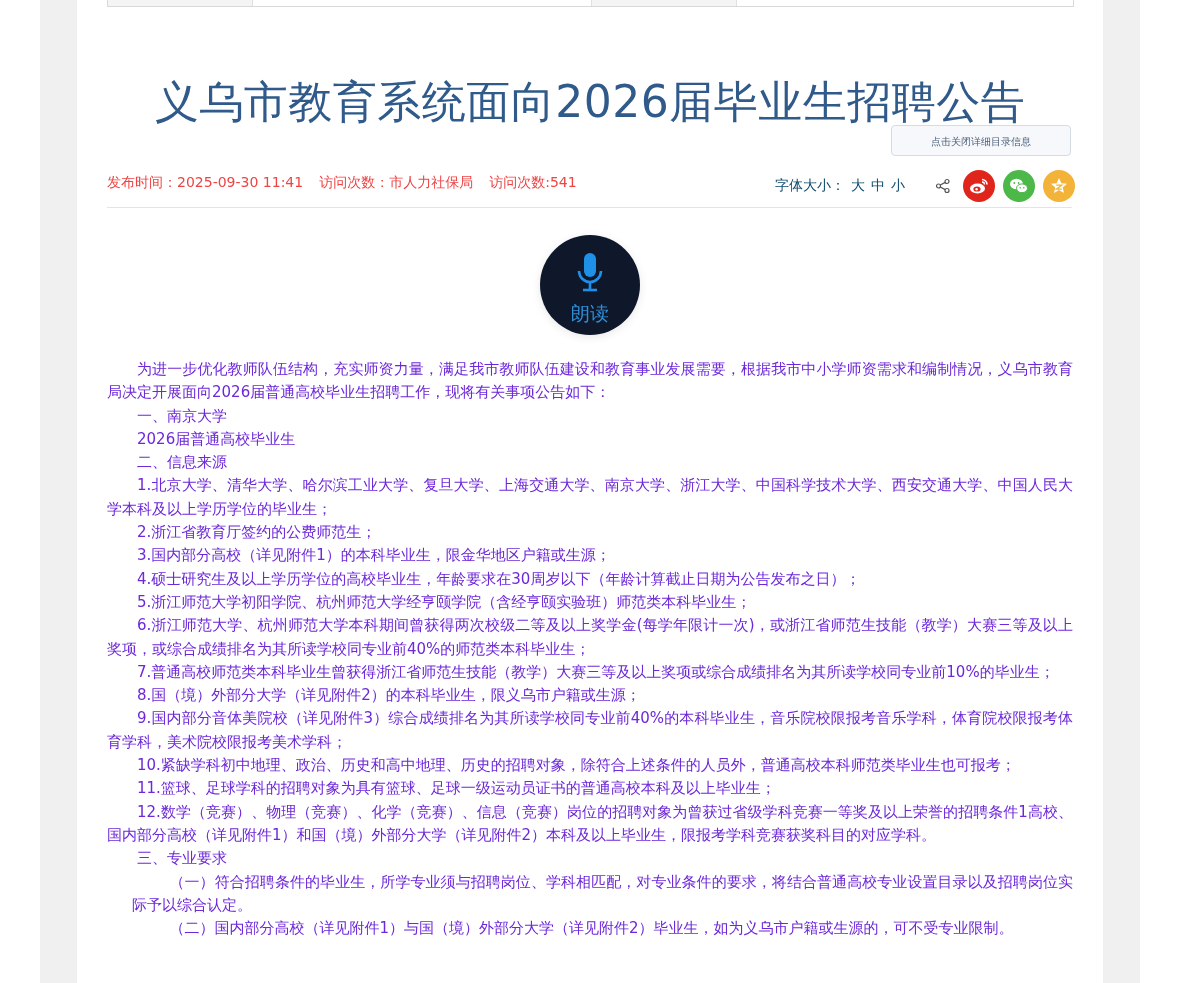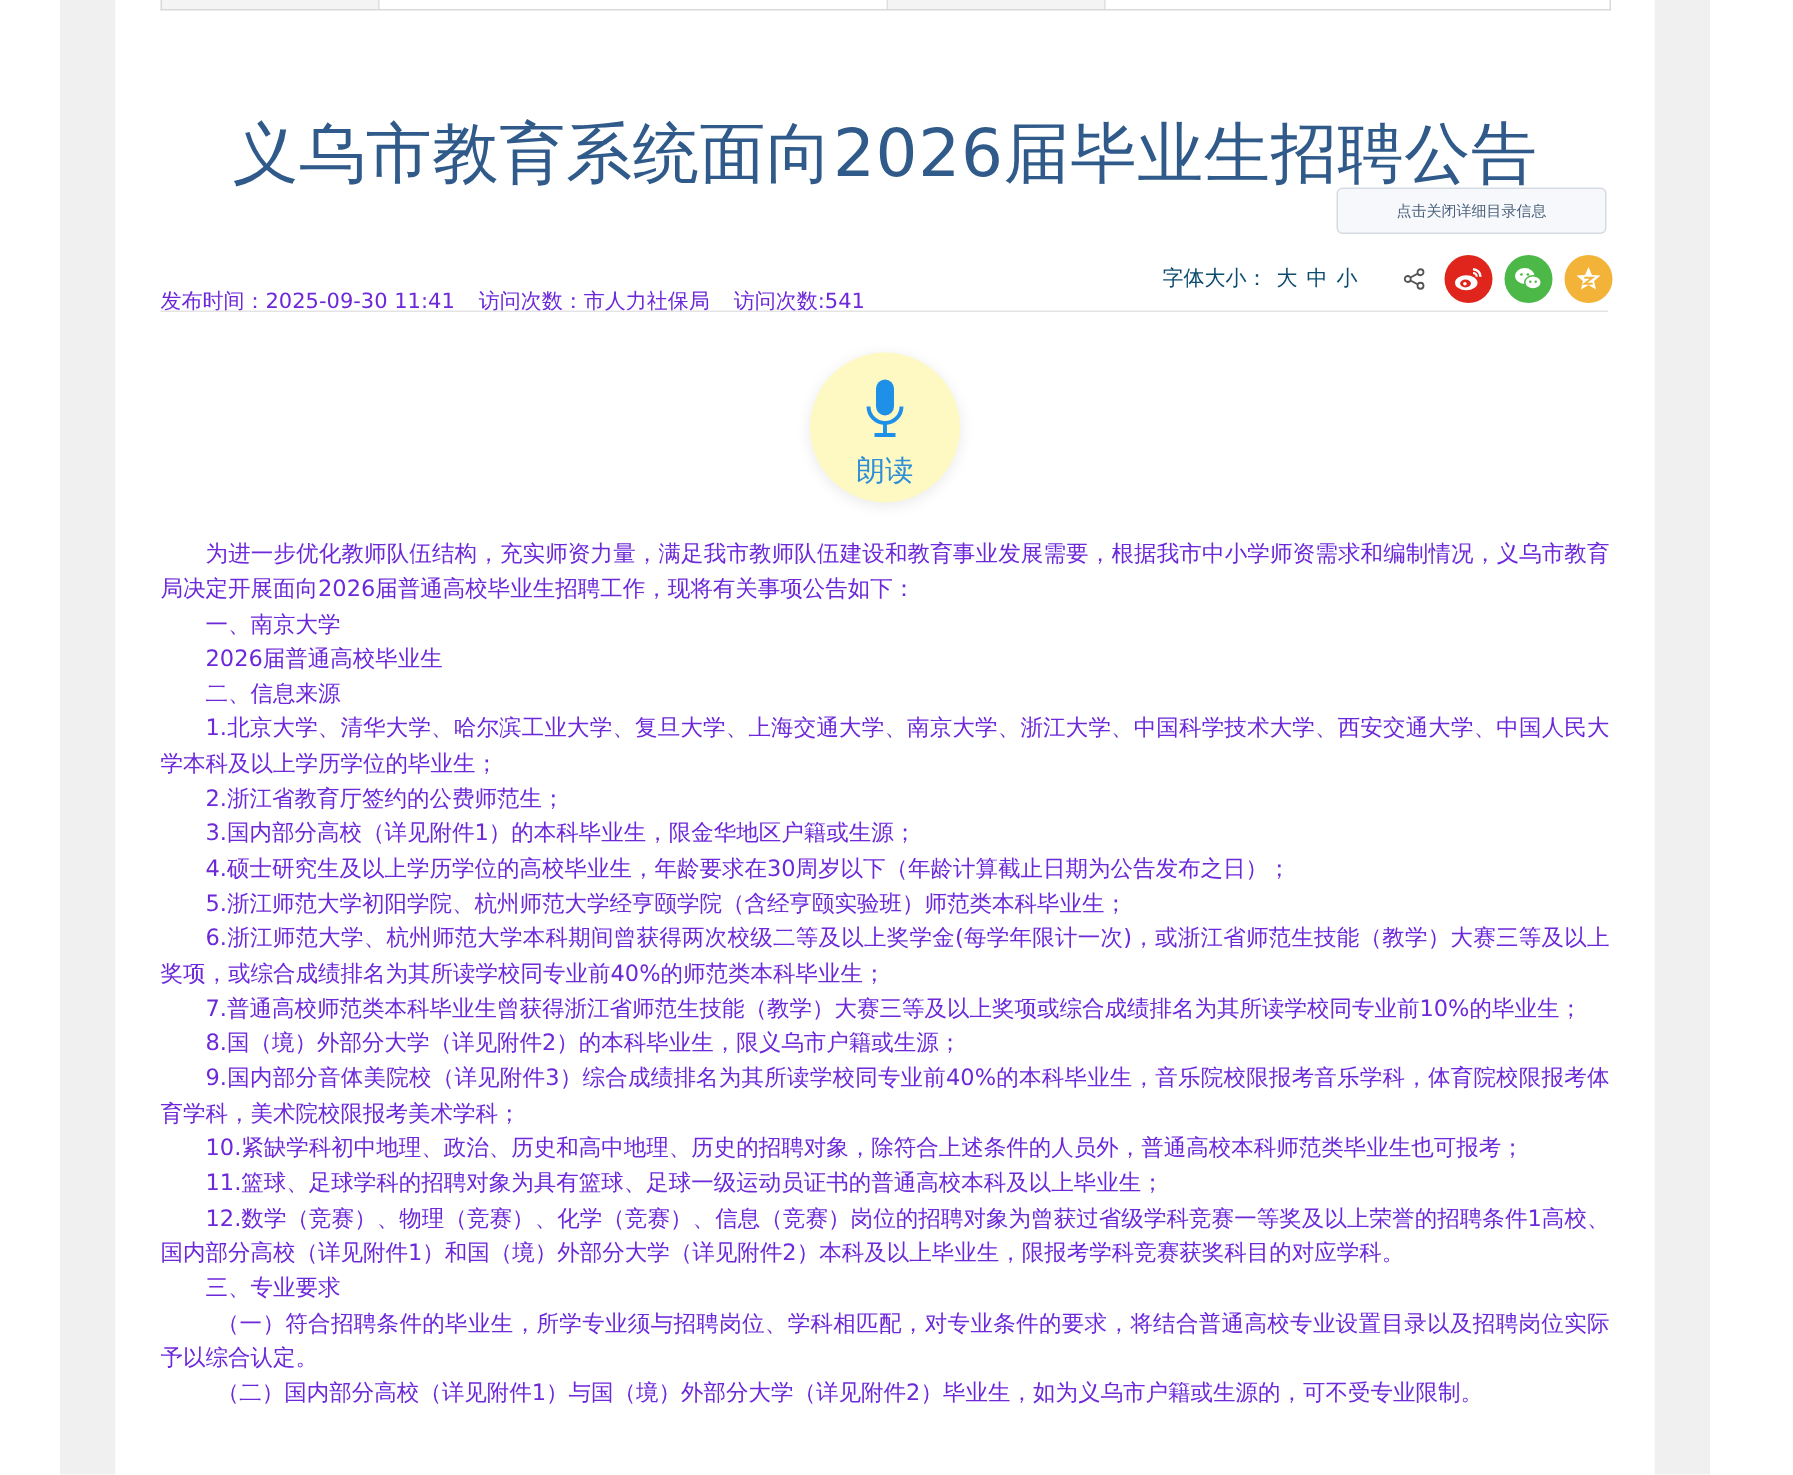--- a/index.html
+++ b/index.html
@@ -35,57 +35,57 @@
       text-align: center; color: #2f5a8a;
       font-size: 44px; letter-spacing: 0.5px; font-weight: normal;
     }
     .close-toc-btn {
       position: absolute; left: 814px; top: 125px; width: 180px; height: 31px;
       border: 1px solid #d5dbe3; border-radius: 4px; background: #f6f8fb;
       color: #4a5f7a; font-size: 10px; line-height: 31px; text-align: center;
       box-sizing: border-box; cursor: pointer;
     }
     .meta {
-      position: absolute; left: 30px; top: 174px; font-size: 14px; color: #6d28d9;
-      display: flex; gap: 16px; margin-top: 18px;
+      position: absolute; left: 30px; top: 174px; font-size: 14px; color: #ef4444;
+      display: flex; gap: 16px;
     }
     .tools {
       position: absolute; left: 698px; top: 170px; height: 32px;
       display: flex; align-items: center; font-size: 14px; color: #0c4a6e;
     }
     .tools .size-opt { margin-left: 6px; cursor: pointer; }
     .share-icon { margin-left: 30px; width: 16px; height: 16px; }
     .social {
       width: 32px; height: 32px; border-radius: 50%; margin-left: 8px;
       display: flex; align-items: center; justify-content: center; cursor: pointer;
     }
     .weibo { background: #e0261c; margin-left: 12px; }
     .wechat { background: #4cb848; }
     .qzone { background: #f3b338; }
     .divider {
       position: absolute; left: 30px; top: 207px; width: 965px; height: 1px; background: #e4e4e4;
     }
     .read-btn {
       position: absolute; left: 463px; top: 235px; width: 100px; height: 100px;
-      border-radius: 50%; background: #fef9c3;
+      border-radius: 50%; background: #0f172a;
       box-shadow: 0 2px 10px rgba(0,0,0,0.09);
       cursor: pointer;
       font-family: Liberation Mono, monospace;
     }
     .read-btn .mic { position: absolute; left: 35px; top: 16px; }
     .read-btn .lbl {
       position: absolute; left: 0; width: 100%; top: 66px; text-align: center;
       color: #2e8fd8; font-size: 19px;
     }
     .content {
       position: absolute; left: 30px; top: 358px; width: 966px;
       font-size: 15px; color: #6d28d9; line-height: 23.3px;
     }
     .content p { margin: 0; text-indent: 2em; text-align: justify; }
-    .content p.ind1 { text-indent: 2.5em; }
+    .content p.ind1 { text-indent: 2.5em; margin-left: 25px; }
   </style>
 </head>
 <body>
 
 <div class="side-bar-left"></div>
 <div class="side-bar-right"></div>
 
 <div class="page">
 
   <div class="info-table">

